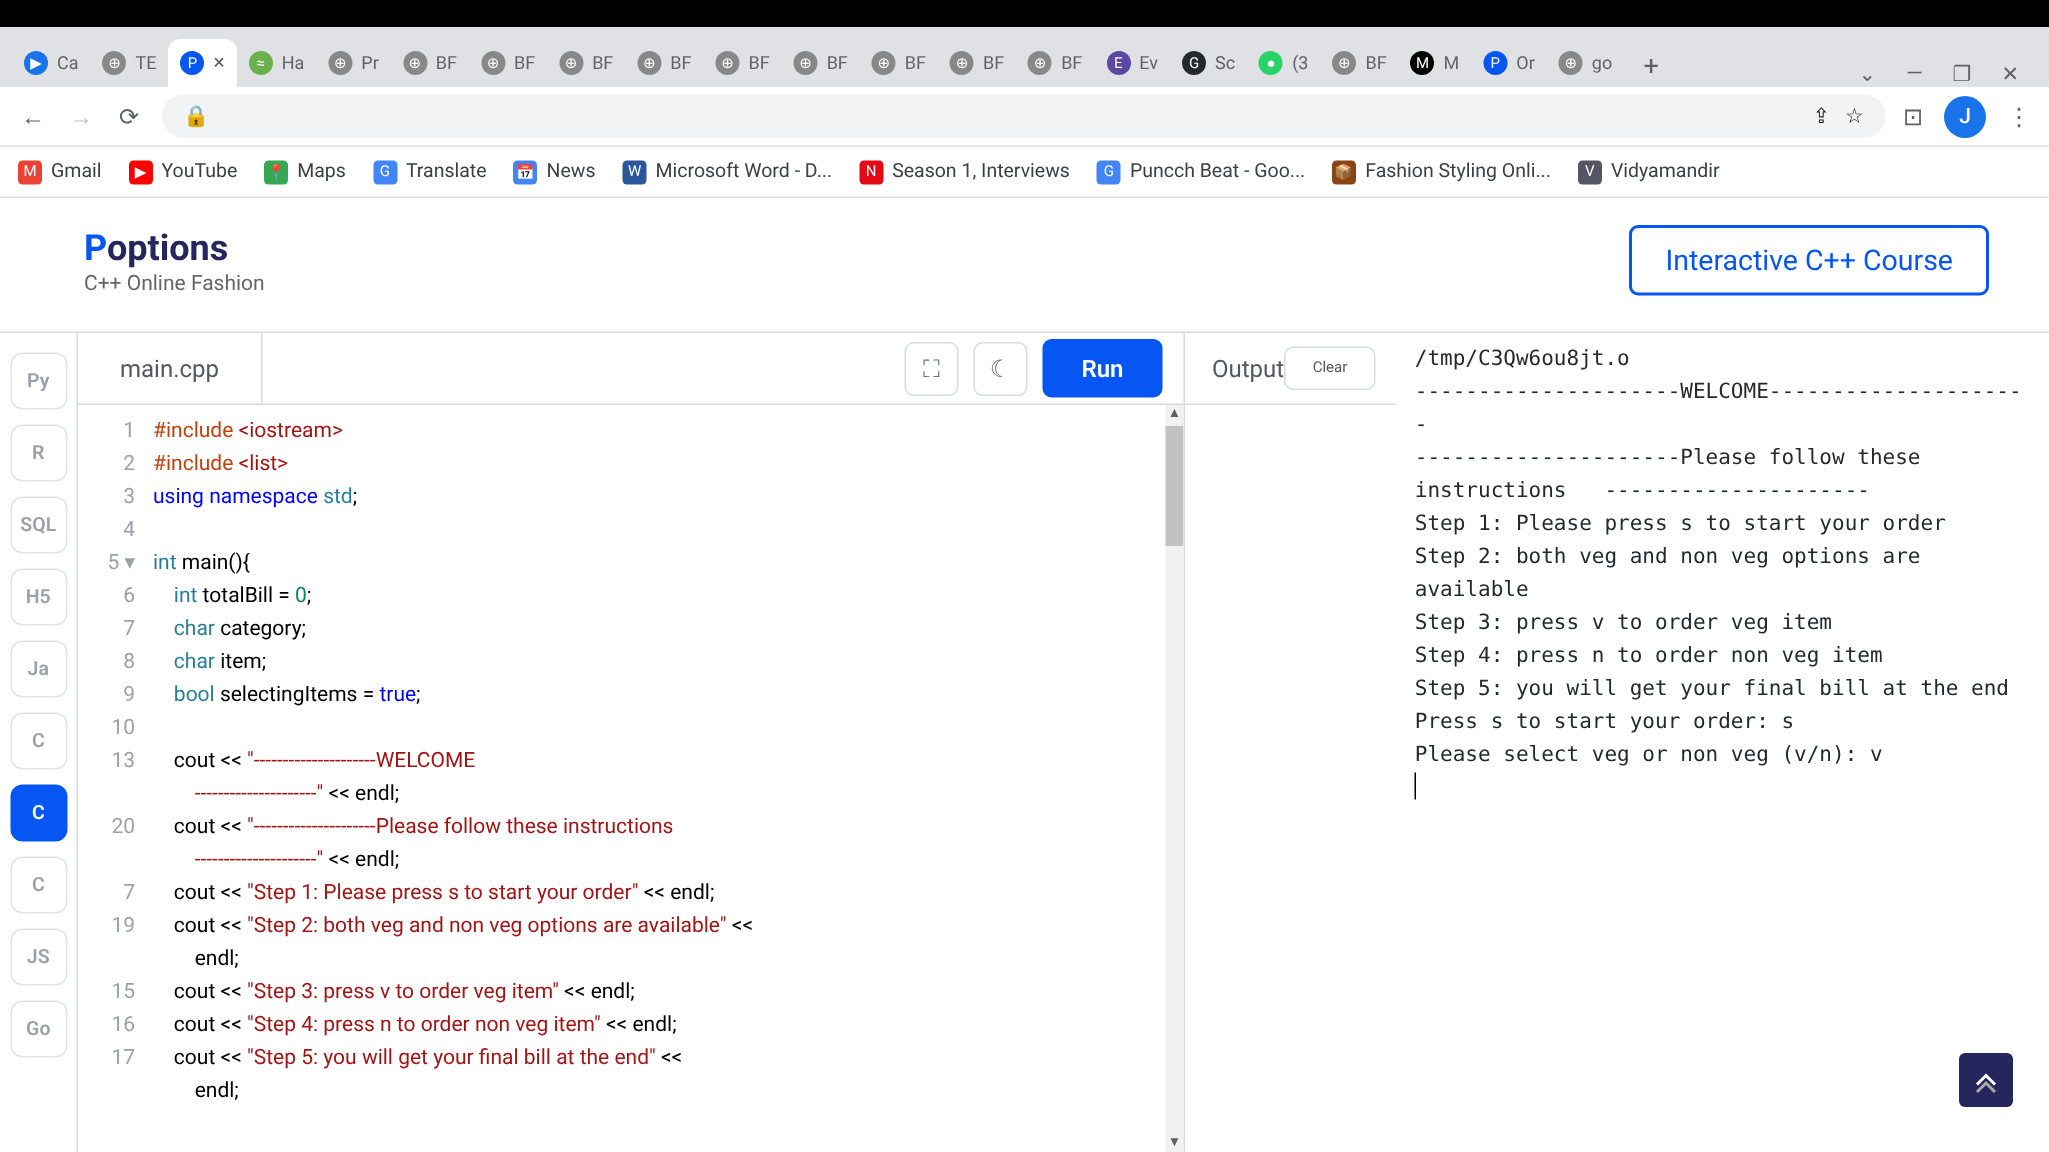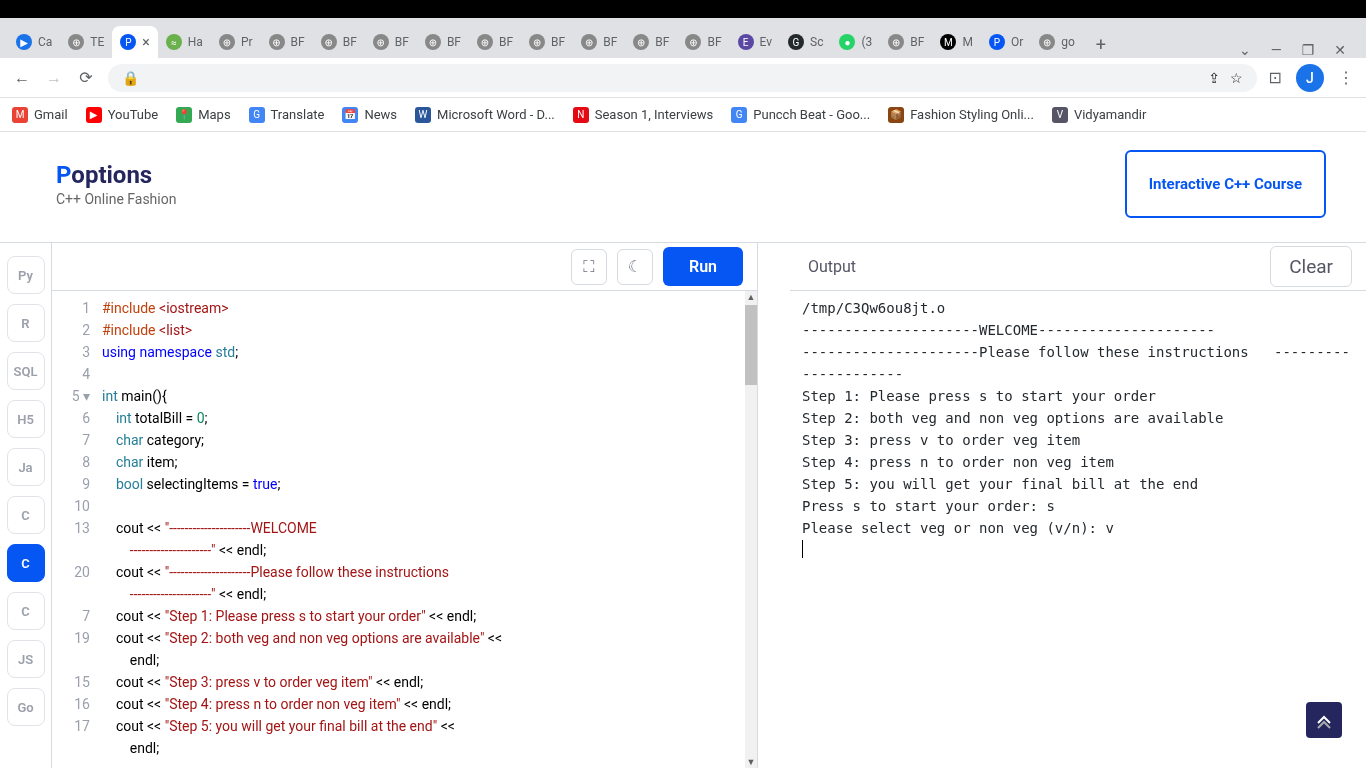--- a/index.html
+++ b/index.html
@@ -26,21 +26,21 @@
 .bookmark { display: flex; align-items: center; gap: 6px; font-size: 13px; color: #3c4043; }
 .bookmark-icon { width: 16px; height: 16px; border-radius: 3px; display: flex; align-items: center; justify-content: center; font-size: 10px; }
 
 
 .page { background: #fff; height: calc(768px - 40px - 40px - 34px - 18px); display: flex; flex-direction: column; }
 .header { display: flex; align-items: center; justify-content: space-between; padding: 18px 40px 24px 56px; }
 .logo-area { display: flex; flex-direction: column; }
 .logo { font-size: 24px; font-weight: 700; color: #25265e; }
 .logo .p { color: #0556f3; }
 .subtitle { font-size: 14px; color: #666; margin-top: 2px; }
-.course-btn { border: 2px solid #0556f3; color: #0556f3; background: #fff; padding: 23px 22px; border-radius: 6px; font-size: 15px; font-weight: 700; }
+.course-btn { border: 2px solid #0556f3; color: #0556f3; background: #fff; padding: 10px 22px; border-radius: 6px; font-size: 19px; font-weight: 400; }
 
 .workspace { flex: 1; display: flex; border-top: 1px solid #d6dbe1; overflow: hidden; }
 
 
 .lang-sidebar { width: 52px; background: #fff; border-right: 1px solid #d6dbe1; display: flex; flex-direction: column; padding-top: 8px; }
 .lang-btn { width: 38px; height: 38px; margin: 5px auto; border-radius: 8px; display: flex; align-items: center; justify-content: center; font-size: 13px; font-weight: 600; color: #9aa0ac; border: 1px solid #e0e3e8; }
 .lang-btn.active { background: #0556f3; color: #fff; border-color: #0556f3; }
 
 
 .editor-area { flex: 1; display: flex; flex-direction: column; border-right: 1px solid #d6dbe1; }
@@ -65,24 +65,24 @@
 .kw { color: #0000ff; }
 .type { color: #267f99; }
 .str { color: #a31515; }
 .pp { color: #c2410c; }
 .inc { color: #a31515; }
 .num { color: #098658; }
 .bool { color: #0000ff; }
 .ns { color: #267f99; }
 
 
-.output-area { width: 576px; display: flex; flex-direction: column; margin-left: 32px; }
+.output-area { width: 576px; display: flex; flex-direction: row; }
 .output-toolbar { height: 48px; display: flex; align-items: center; justify-content: space-between; padding: 0 14px 0 18px; border-bottom: 1px solid #d6dbe1; }
 .output-label { font-size: 16px; color: #556; }
-.clear-btn { border: 1px solid #d6dbe1; background: #fff; padding: 8px 18px; border-radius: 6px; font-size: 19px; color: #556; }
+.clear-btn { border: 1px solid #d6dbe1; background: #fff; padding: 8px 18px; border-radius: 6px; font-size: 10px; color: #556; }
 .output-content { flex: 1; font-family: "Consolas", "Monaco", monospace; font-size: 14px; line-height: 22px; padding: 6px 12px; white-space: pre-wrap; color: #24292e; overflow: hidden; position: relative; }
 .cursor { display: inline-block; width: 1px; height: 18px; background: #000; vertical-align: text-bottom; }
 
 .bottom-corner { position: absolute; right: 24px; bottom: 30px; width: 36px; height: 36px; background: #25265e; border-radius: 4px; display: flex; align-items: center; justify-content: center; color: #fff; }
 .black-bar { height: 18px; background: #000; }
 </style>
 </head>
 <body>
 
 <div class="black-bar"></div>
@@ -261,20 +261,21 @@
         <div class="lang-btn">Ja</div>
         <div class="lang-btn">C</div>
         <div class="lang-btn active">C</div>
         <div class="lang-btn">C</div>
         <div class="lang-btn">JS</div>
         <div class="lang-btn">Go</div>
       </div>
 
     <div class="editor-area">
       <div class="editor-toolbar">
+        <div class="filename">main.cpp</div>
         <div class="editor-toolbar-right">
           <div class="icon-btn">⛶</div>
           <div class="icon-btn">☾</div>
           <button class="run-btn">Run</button>
         </div>
       </div>
       <div class="code-editor">
         <div class="gutter" id="gutter">
             <div class="ln">1</div>
             <div class="ln">2</div>

